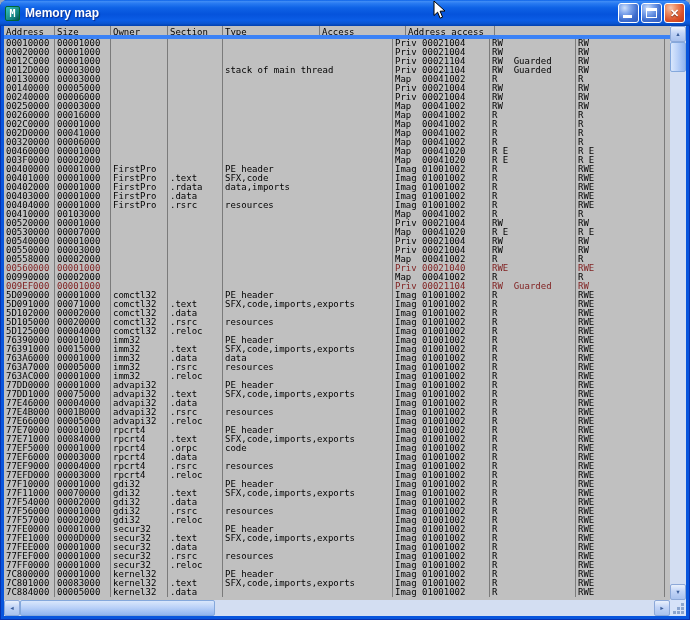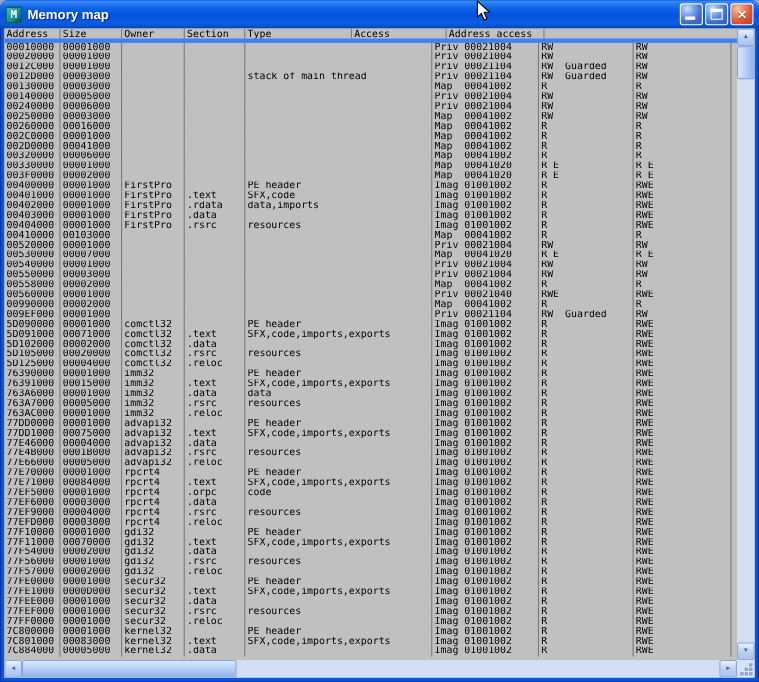--- a/index.html
+++ b/index.html
@@ -19,21 +19,21 @@
   .maxglyph{position:absolute;left:4px;top:4px;width:11px;height:10px;border:1px solid #fff;border-top:3px solid #fff}
   .closeglyph{position:absolute;left:0;top:0;width:100%;height:100%;color:#fff;font:bold 11px "Liberation Sans",sans-serif;
     display:flex;align-items:center;justify-content:center;text-shadow:0 1px 1px #7A2008}
   
   .client{position:absolute;left:4px;top:26px;right:4px;bottom:4px;display:grid;grid-template-columns:1fr 16px;grid-template-rows:1fr 16px;background:#C0C0C0}
   .tablewrap{overflow:hidden;background:#C0C0C0;color:#000}
   .thead{display:flex;height:13px;border-bottom:4px solid #3b82f6;background:#C0C0C0}
   .hc{font-family:"Liberation Sans",sans-serif;font-size:10px;line-height:13px}
   .tbody{height:calc(100% - 13px);overflow:hidden}
   .trow{display:flex;height:9px;line-height:9px}
-  .trow.red{color:#000000}
+  .trow.red{color:#7f1d1d}
   .cell{flex:none;white-space:pre;overflow:hidden;padding-left:2px;border-right:1px solid #7B7B7B;height:100%;
     font-family:"DejaVu Sans Mono",monospace;font-size:9px}
   .c0{width:51px}.c1{width:56px}.c2{width:57px}.c3{width:55px}.c4{width:170px}.c5{width:97px}.c6{width:86px}.c7{width:89px}
   
   .vscroll{display:flex;flex-direction:column;background:#D3DEF2;width:16px}
   .hscroll{display:flex;background:#D3DEF2;height:16px}
   .sbtn{width:16px;height:16px;flex:none;border:1px solid #8CA8D8;border-radius:2px;
     background:linear-gradient(180deg,#EAF1FC 0%,#C2D4F6 45%,#A9C2EE 100%);
     color:#3B5E9B;font-size:7px;line-height:14px;text-align:center;overflow:hidden}
   .sbtn span{display:block;transform:scale(.8)}
@@ -199,21 +199,21 @@
             <div class="cell c0">00320000</div>
             <div class="cell c1">00006000</div>
             <div class="cell c2"></div>
             <div class="cell c3"></div>
             <div class="cell c4"></div>
             <div class="cell c5">Map  00041002</div>
             <div class="cell c6">R</div>
             <div class="cell c7">R</div>
           </div>
           <div class="trow">
-            <div class="cell c0">00330000</div>
+            <div class="cell c0">00460000</div>
             <div class="cell c1">00001000</div>
             <div class="cell c2"></div>
             <div class="cell c3"></div>
             <div class="cell c4"></div>
             <div class="cell c5">Map  00041020</div>
             <div class="cell c6">R E</div>
             <div class="cell c7">R E</div>
           </div>
           <div class="trow">
             <div class="cell c0">003F0000</div>

